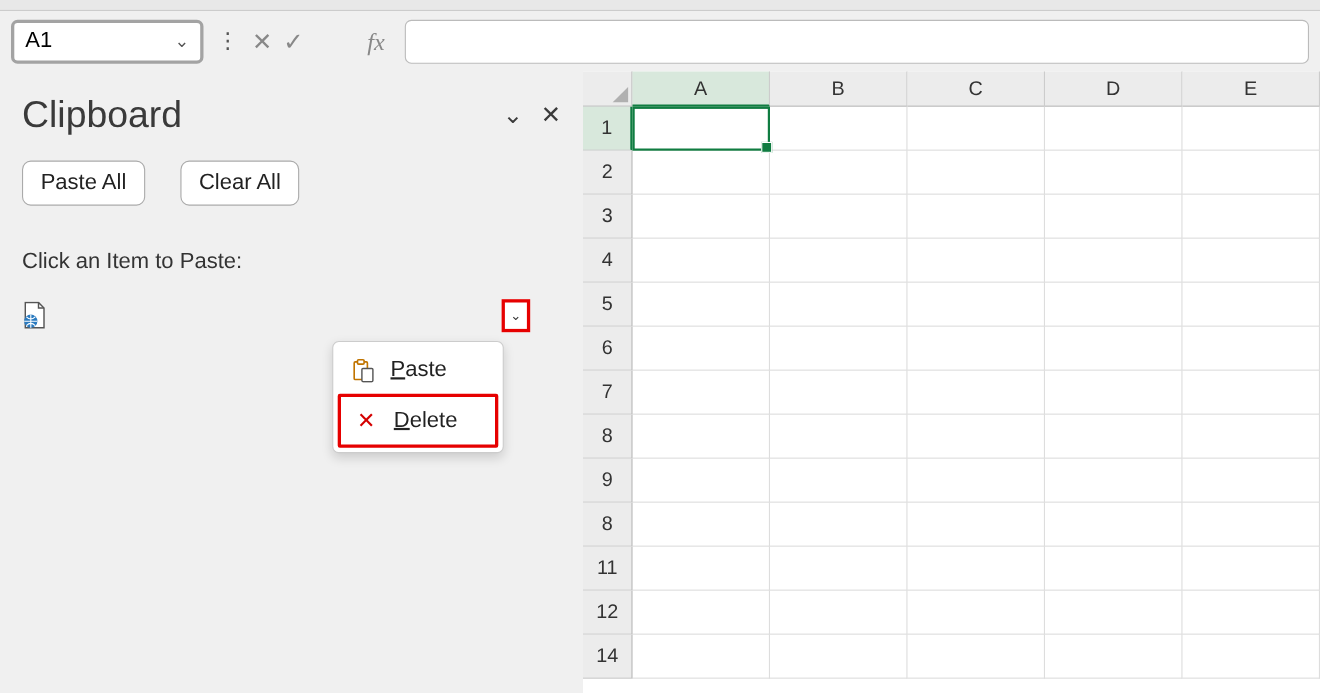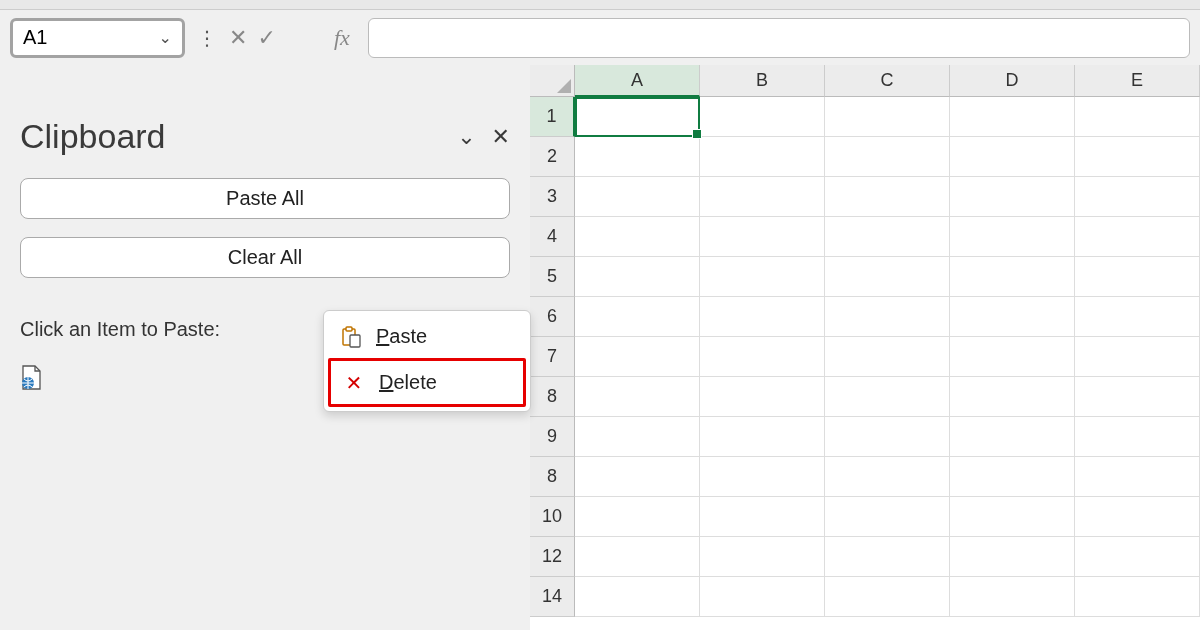--- a/index.html
+++ b/index.html
@@ -17,34 +17,34 @@
 .fx-controls span { font-size: 22px; color: #888; }
 .fx-label { font-style: italic; font-family: "Times New Roman", serif; font-size: 24px; color: #444; margin-left: 48px; }
 .formula-input { flex: 1; height: 40px; background: #fff; border: 1px solid #bbb; border-radius: 6px; padding: 0 10px; font-size: 18px; }
 
 
 .main { display: flex; height: calc(630px - 65px); }
 .left-pane { width: 530px; padding: 20px 20px 0 20px; background: #f0f0f0; }
 .right-pane { flex: 1; background: #fff; position: relative; }
 
 
-.pane-header { display: flex; align-items: center; justify-content: space-between; margin-bottom: 22px; margin-top: 32px; }
+.pane-header { display: flex; align-items: center; justify-content: space-between; margin-bottom: 22px; }
 .pane-title { font-size: 34px; color: #3a3a3a; font-weight: 400; }
 .pane-actions { display: flex; gap: 16px; font-size: 22px; color: #3a3a3a; }
 .pane-actions span { cursor: pointer; }
-.btn-row { display: flex; gap: 18px; margin-bottom: 16px; flex-direction: column; }
+.btn-row { display: flex; gap: 32px; margin-bottom: 16px; }
 .btn { background: #fff; border: 1px solid #aaa; border-radius: 8px; padding: 8px 16px; font-size: 20px; color: #222; cursor: pointer; }
 .hint { font-size: 20px; color: #333; margin-bottom: 18px; margin-top: 40px; }
 .clip-item { display: flex; align-items: center; gap: 20px; font-size: 21px; color: #333; position: relative; padding: 6px 0; }
 .clip-icon { width: 22px; height: 26px; position: relative; }
 .clip-icon svg { display: block; }
 .drop-btn { position: absolute; right: 28px; top: 4px; width: 26px; height: 30px; border: 3px solid #e60000; display: flex; align-items: center; justify-content: center; background: #fff; cursor: pointer; font-size: 12px; }
 
 
-.context-menu { position: absolute; left: 323px; top: 310px; width: 208px; background: #fff; border: 1px solid #ccc; box-shadow: 0 4px 10px rgba(0,0,0,0.15); border-radius: 6px; padding: 4px; }
+.context-menu { position: absolute; left: 302px; top: 310px; width: 156px; background: #fff; border: 1px solid #ccc; box-shadow: 0 4px 10px rgba(0,0,0,0.15); border-radius: 6px; padding: 4px; }
 .menu-item { display: flex; align-items: center; gap: 14px; padding: 10px 12px; font-size: 20px; color: #222; cursor: pointer; border-radius: 2px; }
 .menu-item .mi-icon { width: 22px; height: 22px; display: flex; align-items: center; justify-content: center; }
 .menu-item.highlight { border: 3px solid #e60000; background: #fff; }
 .underline-first::first-letter { text-decoration: underline; }
 
 
 .grid-corner { position: absolute; left: 0; top: 0; width: 45px; height: 32px; background: #ececec; border-right: 1px solid #bbb; border-bottom: 1px solid #bbb; }
 .grid-corner::after { content: ""; position: absolute; right: 3px; bottom: 3px; border-style: solid; border-width: 0 0 14px 14px; border-color: transparent transparent #b0b0b0 transparent; }
 .col-headers { position: absolute; left: 45px; top: 0; height: 32px; display: flex; }
 .col-header { width: 125px; height: 32px; background: #ececec; border-right: 1px solid #ccc; border-bottom: 1px solid #bbb; display: flex; align-items: center; justify-content: center; font-size: 18px; color: #333; cursor: pointer; }
@@ -118,21 +118,21 @@
         <div class="row-header active">1</div>
         <div class="row-header">2</div>
         <div class="row-header">3</div>
         <div class="row-header">4</div>
         <div class="row-header">5</div>
         <div class="row-header">6</div>
         <div class="row-header">7</div>
         <div class="row-header">8</div>
         <div class="row-header">9</div>
         <div class="row-header">8</div>
-        <div class="row-header">10</div>
+        <div class="row-header">11</div>
         <div class="row-header">12</div>
         <div class="row-header">14</div>
       </div>
     <div class="cells" id="cells">
         <div class="cell-row">
           <div class="cell"></div>
           <div class="cell"></div>
           <div class="cell"></div>
           <div class="cell"></div>
           <div class="cell"></div>

